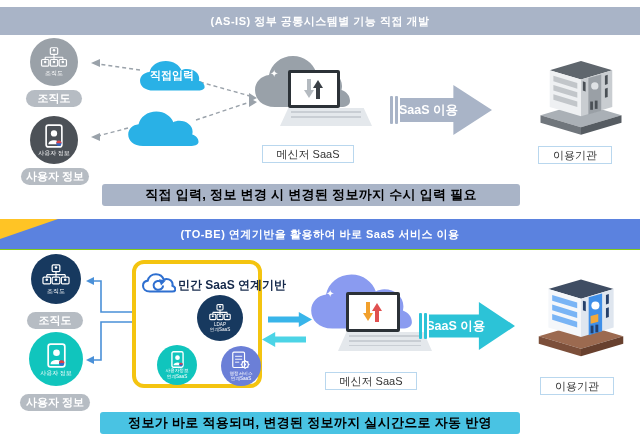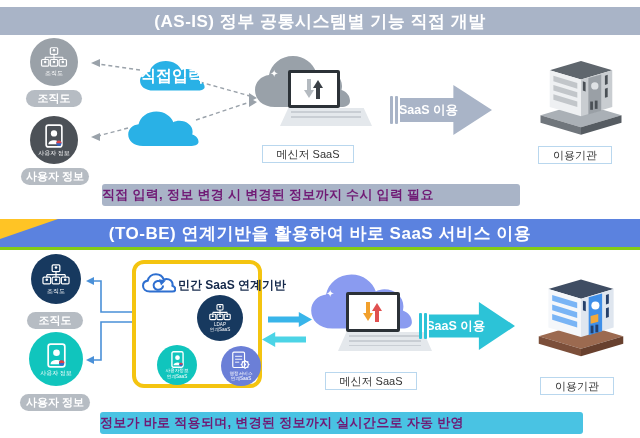--- a/index.html
+++ b/index.html
@@ -3,46 +3,46 @@
 <meta charset="utf-8">
 <style>
   * { margin:0; padding:0; box-sizing:border-box; }
   body { background:#fff; font-family:"Liberation Sans", sans-serif; }
   #stage { position:relative; width:640px; height:438px; background:#fff; overflow:hidden; }
 
   .abs { position:absolute; }
 
   
   .hdr { left:0; width:640px; height:28px; display:flex; align-items:center; justify-content:center;
-         color:#fff; font-weight:bold; font-size:17px; letter-spacing:0.5px; }
+         color:#fff; font-weight:bold; font-size:11px; letter-spacing:0.5px; }
   .hdr-asis { top:7px; background:#a9b4c7; }
-  .hdr-tobe { top:219px; background:#5b82df; border-bottom:3px solid #84cc16; height:31px; }
+  .hdr-tobe { top:219px; background:#5b82df; border-bottom:1px solid #84cc16; height:31px; }
   .yellow-wedge { left:0; top:219px; width:58px; height:20px; background:#ffc425;
                   clip-path:polygon(0 0,100% 0,0 100%); }
 
-  .banner { height:22px; border-radius:3px; display:flex; align-items:center; justify-content:flex-start;
-            color:#701a75; font-size:13px; font-weight:bold; letter-spacing:0.3px; }
+  .banner { height:22px; border-radius:3px; display:flex; align-items:center; justify-content:center;
+            color:#000000; font-size:13px; font-weight:bold; letter-spacing:0.3px; }
   .banner-asis { left:102px; top:184px; width:418px; background:#a9b4c7; }
-  .banner-tobe { left:100px; top:412px; width:483px; background:#49c3e3; }
+  .banner-tobe { left:100px; top:412px; width:420px; background:#49c3e3; }
 
   
   .bigcircle { border-radius:50%; display:flex; flex-direction:column; align-items:center;
                justify-content:center; gap:1px; }
   .bigcircle .tiny { color:#fff; font-size:6px; line-height:1.1; text-align:center; white-space:nowrap; }
   .pill { background:#b6bcc3; border-radius:9px; color:#fff; font-size:11px; font-weight:bold;
           display:flex; align-items:center; justify-content:center; }
 
   .microcircle { border-radius:50%; display:flex; flex-direction:column; align-items:center;
                  justify-content:center; }
   .microcircle .micro { color:#fff; font-size:4.6px; line-height:1.15; text-align:center; white-space:nowrap; }
 
   
   .cloud-wrap { display:flex; align-items:center; justify-content:center; }
   .cloud-wrap svg { position:absolute; inset:0; width:100%; height:100%; }
-  .cloud-text { position:relative; color:#fff; font-size:16px; font-weight:bold; text-align:center; line-height:1.2; }
+  .cloud-text { position:relative; color:#fff; font-size:11px; font-weight:bold; text-align:center; line-height:1.2; }
 
   
   .screen { background:#fff; border:3px solid #2b3137; border-radius:2px; display:flex;
             align-items:center; justify-content:center; }
   .kbase { background:#e4e8ec; clip-path:polygon(9% 0,91% 0,100% 100%,0 100%); }
   .kbase .keys { position:absolute; left:12%; right:12%; top:3px; bottom:5px;
                  background:repeating-linear-gradient(#c9ced4 0 2px, transparent 2px 5px); }
   .sparkle { color:#fff; font-size:10px; }
 
   

